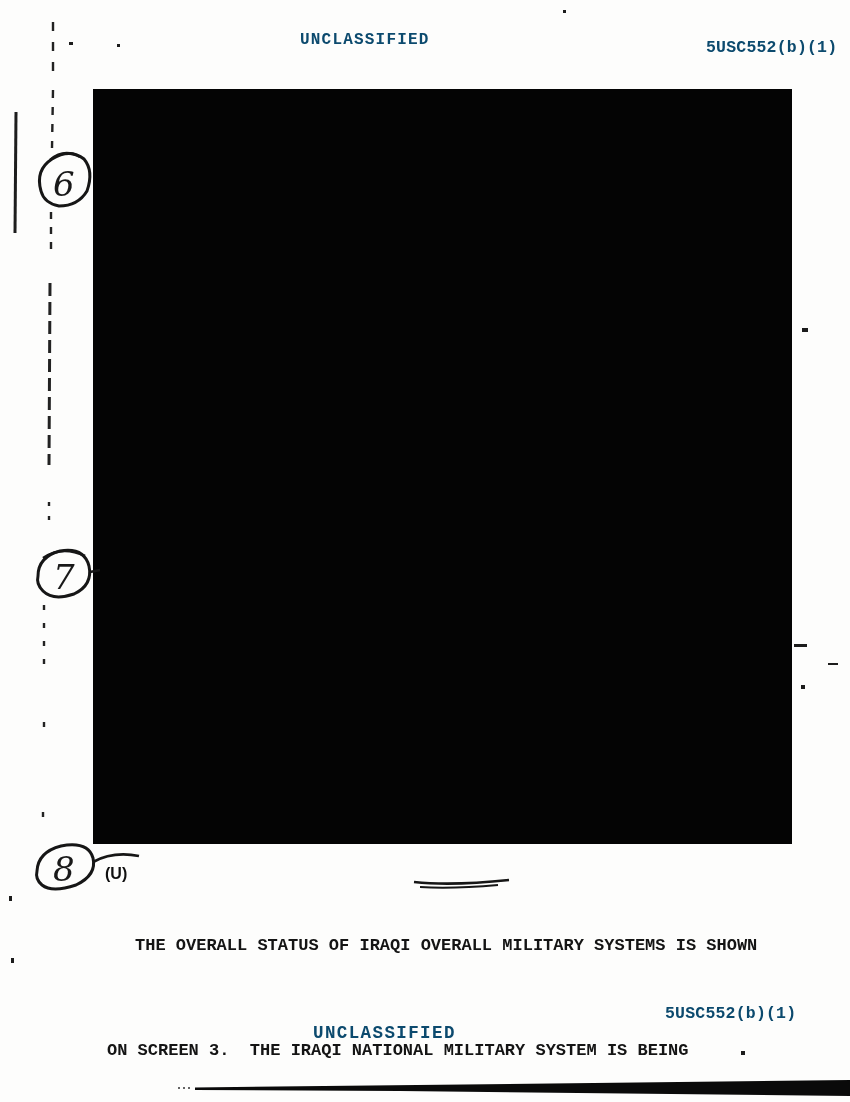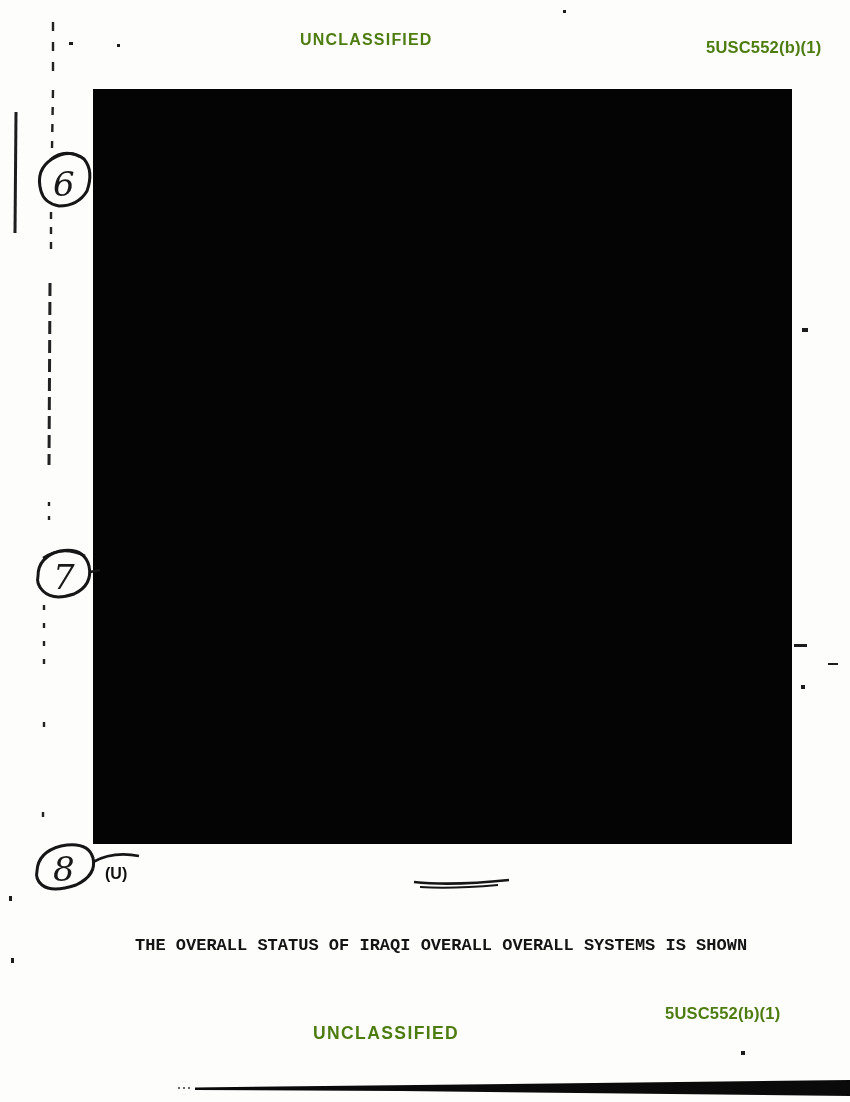--- a/index.html
+++ b/index.html
@@ -6,23 +6,23 @@
   .page{
     position:relative;
     width:850px;height:1102px;
     background:#fdfdfc;
     overflow:hidden;
     font-family:"Liberation Sans", sans-serif;
     color:#1b1b1b;
   }
   .hdr{
     position:absolute;
-    font-family:Liberation Sans, sans-serif;
+    font-family:Liberation Mono, monospace;
     font-weight:bold;
-    color:#4d7c0f;
+    color:#0c4a6e;
     white-space:nowrap;
   }
   .hdr-class-top{left:300px;top:31px;font-size:16px;letter-spacing:1.2px;}
   .hdr-foia-top{left:706px;top:38px;font-size:16.5px;letter-spacing:0.2px;}
   .ftr-foia{left:665px;top:1004px;font-size:16.5px;letter-spacing:0.2px;}
   .ftr-class{left:313px;top:1023px;font-size:17.5px;letter-spacing:1.4px;}
 
   .redaction{
     position:absolute;
     left:93px;top:89px;width:699px;height:755px;
@@ -65,21 +65,22 @@
 
 <div class="page">
 
   <div class="hdr hdr-class-top">UNCLASSIFIED</div>
   <div class="hdr hdr-foia-top">5USC552(b)(1)</div>
 
   <div class="redaction"></div>
 
   <div class="umarker">(U)</div>
   <div class="para">
-    <div class="line line1"><span>THE OVERALL STATUS OF IRAQI </span><span>OVERALL</span><span> OVERALL SYSTEMS IS SHOWN</span></div>
+    <div class="line line1"><span>THE OVERALL STATUS OF IRAQI </span><span>OVERALL</span><span> MILITARY SYSTEMS IS SHOWN</span></div>
+    <div class="line">ON SCREEN 3.  THE IRAQI NATIONAL MILITARY SYSTEM IS BEING</div>
     
     
   </div>
 
   <div class="hdr ftr-foia">5USC552(b)(1)</div>
   <div class="hdr ftr-class">UNCLASSIFIED</div>
 
   <svg class="overlay" viewBox="0 0 850 1102" xmlns="http://www.w3.org/2000/svg">
 
     <path d="M16 112 L15 233" stroke="#1d1d1d" stroke-width="3" fill="none"></path>

